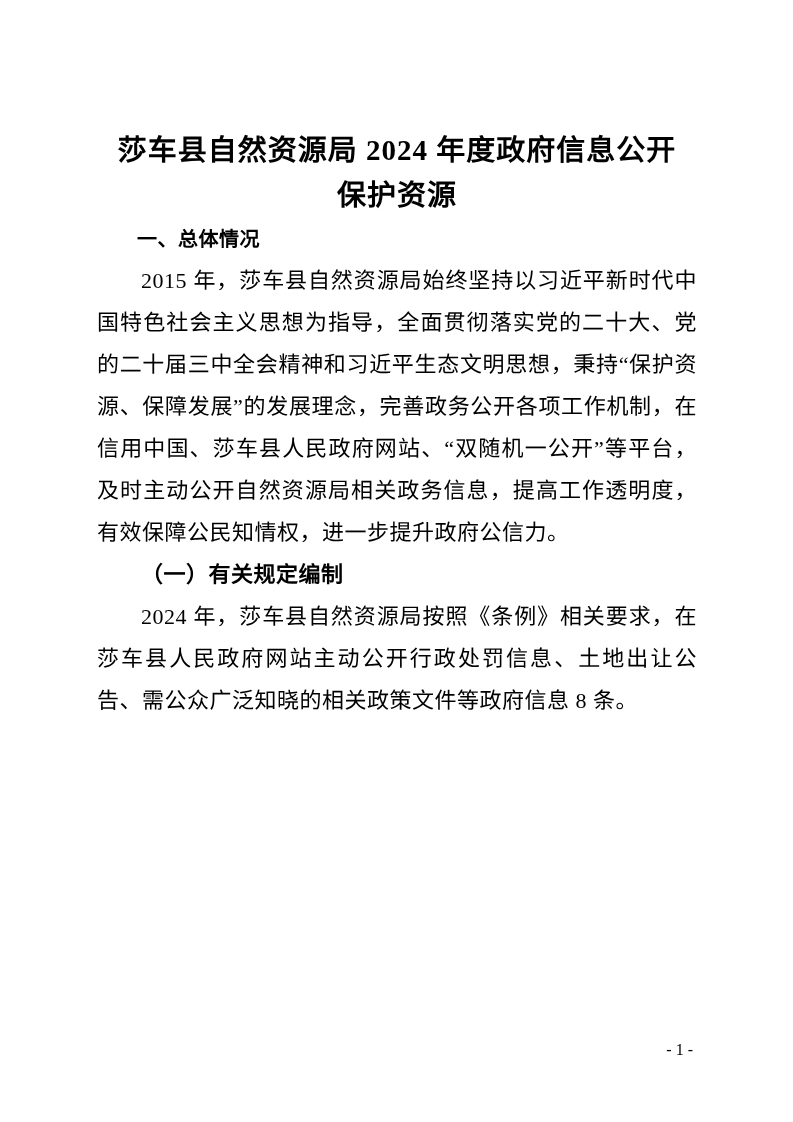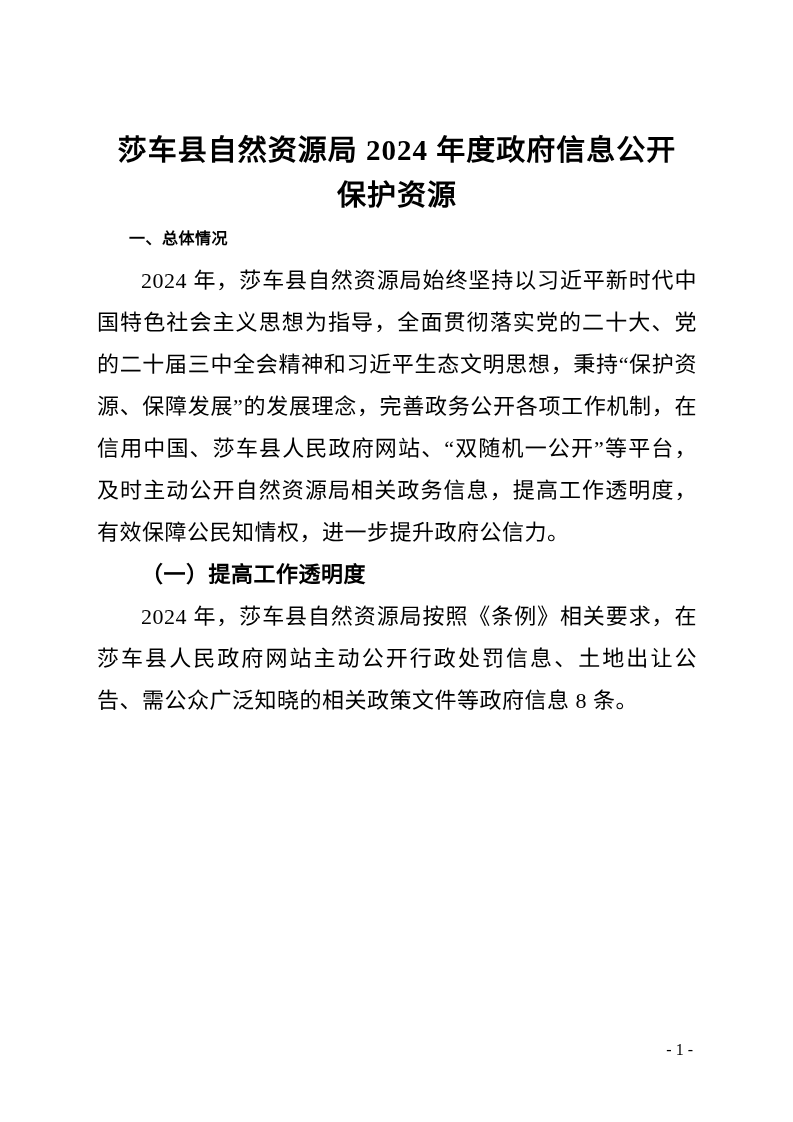--- a/index.html
+++ b/index.html
@@ -38,21 +38,21 @@
     text-align: justify;
     text-indent: 2em;
     letter-spacing: 0.5px;
     font-family: "Liberation Serif", "DejaVu Serif", serif;
   }
   .first-para {
     margin-top: 39px;
   }
   .section-heading {
     margin: 0;
-    font-size: 16px;
+    font-size: 20px;
     line-height: 42px;
     font-weight: bold;
     text-indent: 2em;
     letter-spacing: 0.5px;
     font-family: "Liberation Sans", "DejaVu Sans", sans-serif;
   }
   .subsection-heading {
     margin: 0;
     font-size: 22px;
     line-height: 42px;
@@ -78,22 +78,22 @@
   <div class="content">
 
     <h1 class="doc-title">
       <span>莎车县自然资源局 2024 年度政府信息公开</span><br>
       <span>保护资源</span>
     </h1>
 
 
     <h2 class="section-heading">一、总体情况</h2>
 
-    <p class="body-para">2024 年，莎车县自然资源局始终坚持以习近平新时代中国特色社会主义思想为指导，全面贯彻落实党的二十大、党的二十届三中全会精神和习近平生态文明思想，秉持“保护资源、保障发展”的发展理念，完善政务公开各项工作机制，在信用中国、莎车县人民政府网站、“双随机一公开”等平台，及时主动公开自然资源局相关政务信息，提高工作透明度，有效保障公民知情权，进一步提升政府公信力。</p>
+    <p class="body-para">2015 年，莎车县自然资源局始终坚持以习近平新时代中国特色社会主义思想为指导，全面贯彻落实党的二十大、党的二十届三中全会精神和习近平生态文明思想，秉持“保护资源、保障发展”的发展理念，完善政务公开各项工作机制，在信用中国、莎车县人民政府网站、“双随机一公开”等平台，及时主动公开自然资源局相关政务信息，提高工作透明度，有效保障公民知情权，进一步提升政府公信力。</p>
 
-    <h3 class="subsection-heading">（一）提高工作透明度</h3>
+    <h3 class="subsection-heading">（一）有关规定编制</h3>
 
     <p class="body-para">2024 年，莎车县自然资源局按照《条例》相关要求，在莎车县人民政府网站主动公开行政处罚信息、土地出让公告、需公众广泛知晓的相关政策文件等政府信息 8 条。</p>
 
   </div>
 
   <div class="page-footer">- 1 -</div>
 </div>
 
 </body></html>

